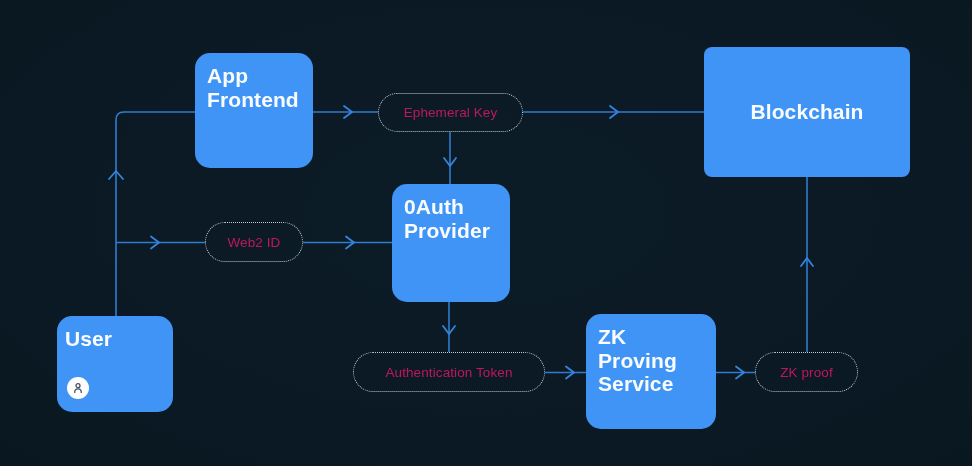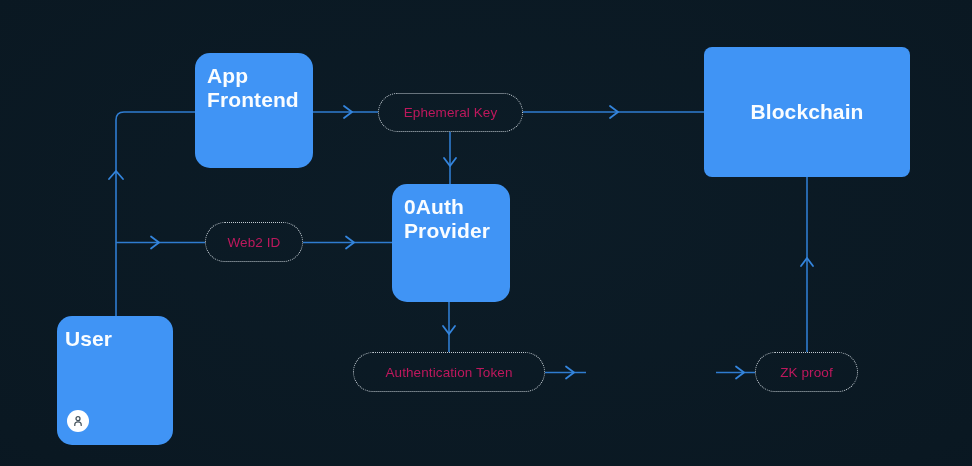--- a/index.html
+++ b/index.html
@@ -15,21 +15,21 @@
     background:#4094f5;
     border-radius:15px;
     color:#fafdff;
     font-size:21px;
     font-weight:600;
     line-height:1.12;
     padding:11px 12px;
     box-sizing:border-box;
     letter-spacing:.1px;
   }
-  #node-user{left:57px;top:316px;width:116px;height:129px;padding-left:8px;}
+  #node-user{left:57px;top:316px;width:116px;height:96px;padding-left:8px;}
   #node-app-frontend{left:195px;top:53px;width:118px;height:115px;}
   #node-oauth-provider{left:392px;top:184px;width:118px;height:118px;}
   #node-zk-proving-service{left:586px;top:314px;width:130px;height:115px;}
   #node-blockchain{
     left:704px;top:47px;width:206px;height:130px;
     display:flex;align-items:center;justify-content:center;
     font-size:21px;border-radius:8px;padding:0;
   }
   .pill{
     position:absolute;
@@ -114,20 +114,23 @@
   </div>
 
   <div class="node" id="node-app-frontend">
     <span>App Frontend</span>
   </div>
 
   <div class="node" id="node-oauth-provider">
     <span>0Auth Provider</span>
   </div>
 
+  <div class="node" id="node-zk-proving-service">
+    <span>ZK Proving Service</span>
+  </div>
 
   <div class="node" id="node-blockchain">
     <span>Blockchain</span>
   </div>
 
   <div class="pill" id="pill-ephemeral-key">
     <span>Ephemeral Key</span>
   </div>
 
   <div class="pill" id="pill-web2-id">

